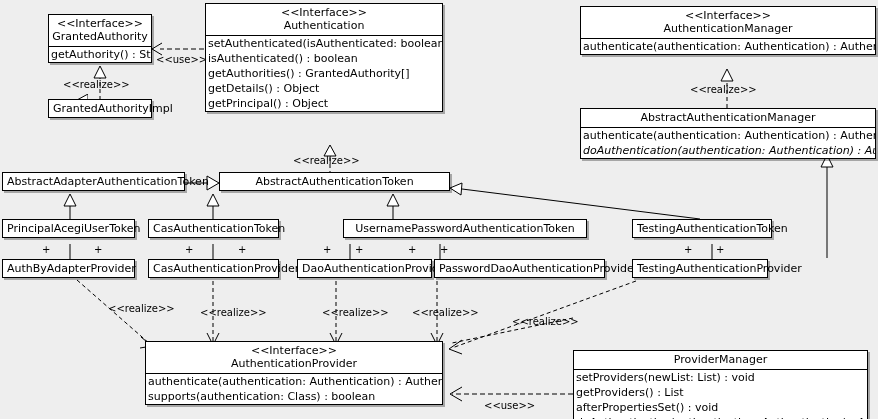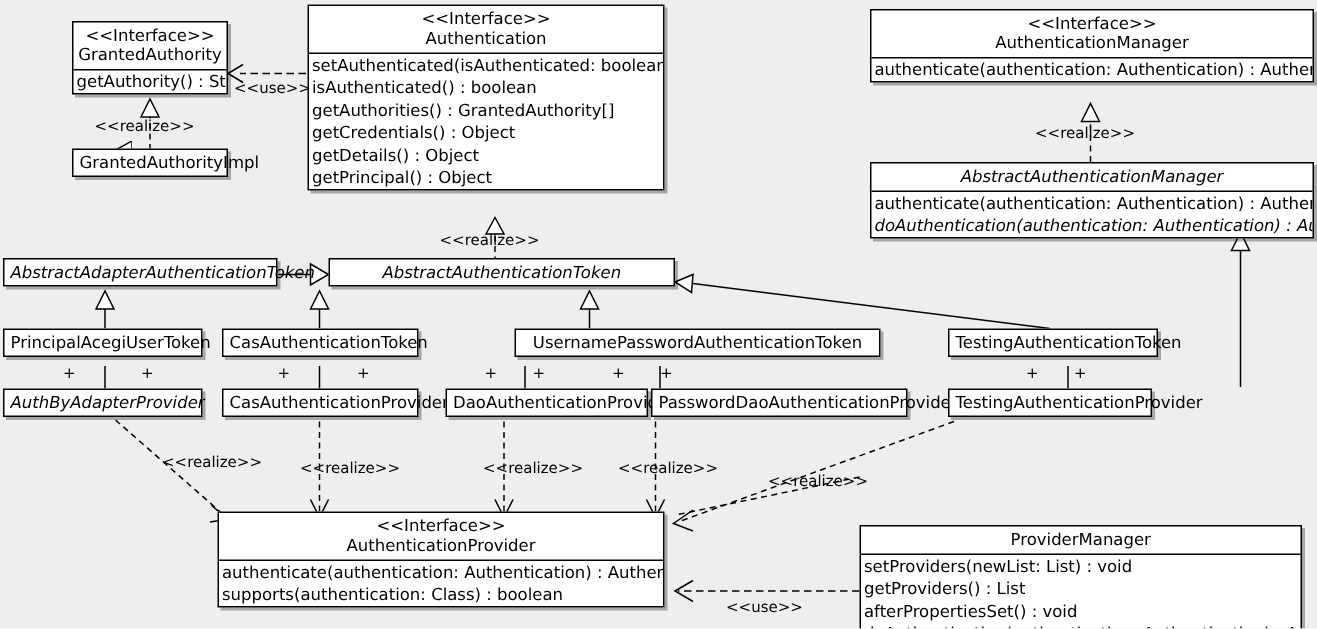--- a/index.html
+++ b/index.html
@@ -41,21 +41,20 @@
     color: #000;
     white-space: nowrap;
   }
   .cname {
     display: block;
     font-size: 11px;
     color: #000;
     white-space: nowrap;
   }
   .cname.abstract {
-    font-style: italic;
   }
   .uml-compartment {
     border-top: 1px solid #000000;
     padding: 0;
     overflow: hidden;
   }
   .member {
     display: block;
     font-size: 11px;
     line-height: 15px;
@@ -198,21 +197,20 @@
 
   <div class="uml-box" style="left:205px; top:3px; width:238px;">
     <div class="uml-head">
       <span class="stereo">&lt;&lt;Interface&gt;&gt;</span>
       <span class="cname">Authentication</span>
     </div>
     <div class="uml-compartment">
       <span class="member">setAuthenticated(isAuthenticated: boolean) : void</span>
       <span class="member">isAuthenticated() : boolean</span>
       <span class="member">getAuthorities() : GrantedAuthority[]</span>
-      <span class="member">getCredentials() : Object</span>
       <span class="member">getDetails() : Object</span>
       <span class="member">getPrincipal() : Object</span>
     </div>
   </div>
 
   <div class="uml-box" style="left:580px; top:6px; width:296px;">
     <div class="uml-head">
       <span class="stereo">&lt;&lt;Interface&gt;&gt;</span>
       <span class="cname">AuthenticationManager</span>
     </div>
@@ -260,21 +258,21 @@
       <span class="cname">UsernamePasswordAuthenticationToken</span>
     </div>
   </div>
 
   <div class="uml-box simple" style="left:632px; top:219px; width:140px;">
     <div class="uml-head">
       <span class="cname">TestingAuthenticationToken</span>
     </div>
   </div>
 
-  <div class="uml-box simple" style="left:2px; top:259px; width:133px;font-style:italic;">
+  <div class="uml-box simple" style="left:2px; top:259px; width:133px;">
     <div class="uml-head">
       <span class="cname">AuthByAdapterProvider</span>
     </div>
   </div>
 
   <div class="uml-box simple" style="left:148px; top:259px; width:131px;">
     <div class="uml-head">
       <span class="cname">CasAuthenticationProvider</span>
     </div>
   </div>

